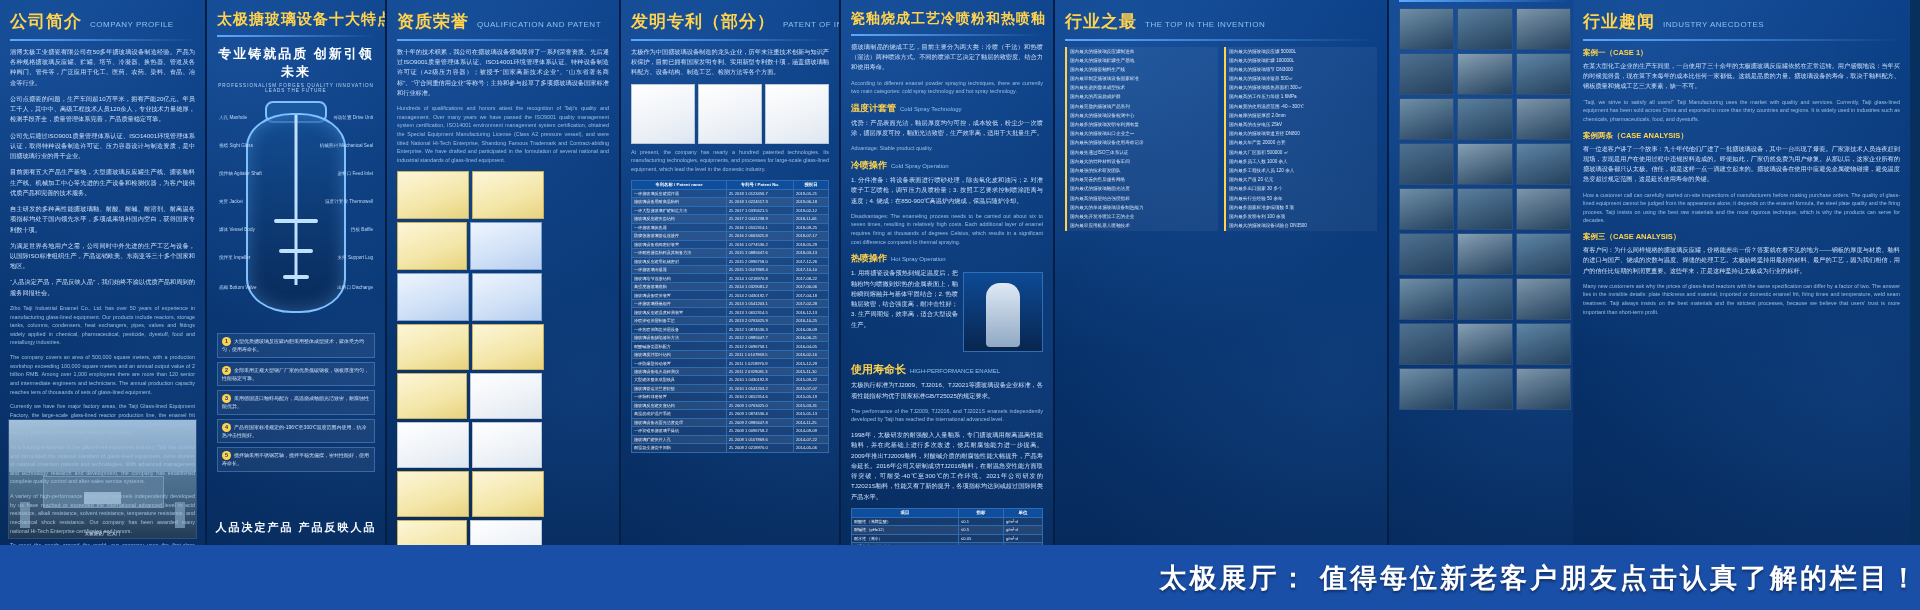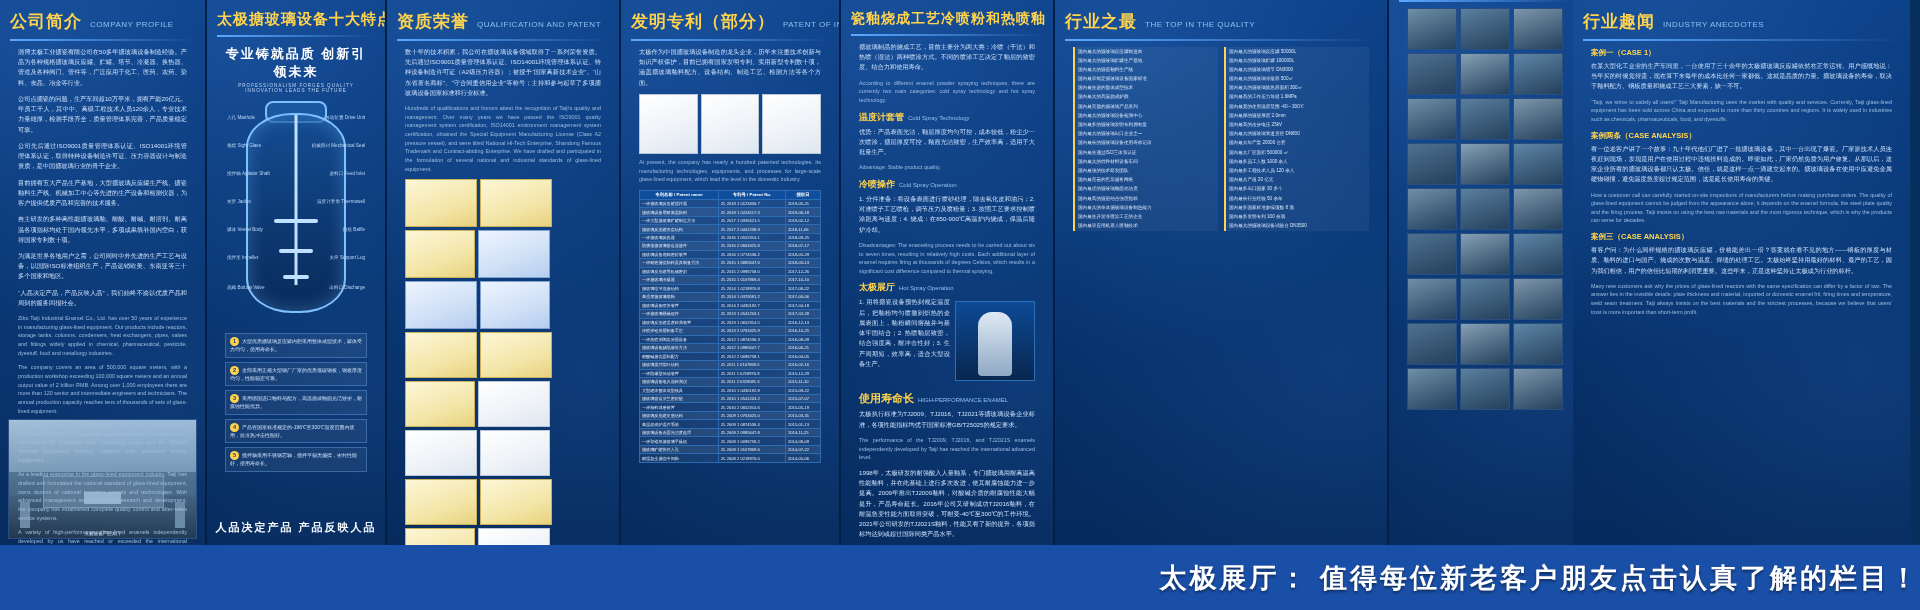--- a/index.html
+++ b/index.html
@@ -7,21 +7,21 @@
   #stage{position:relative;width:1920px;height:610px;background:#07305f;}
   .strip{position:absolute;top:0;height:545px;overflow:hidden;background:linear-gradient(180deg,#0a3f86 0%,#07336e 55%,#062a5c 100%);border-right:2px solid #041f45;}
   .strip::after{content:"";position:absolute;inset:0;pointer-events:none;
     background:radial-gradient(circle at 20% 8%, rgba(90,160,255,.18), transparent 55%),
                radial-gradient(circle at 85% 70%, rgba(60,130,220,.14), transparent 60%);}
   .hdr{position:relative;z-index:3;display:flex;align-items:baseline;gap:8px;padding:10px 10px 6px 10px;}
   .hdr .cn{color:#ffffff;font-size:17px;font-weight:bold;letter-spacing:1px;white-space:nowrap;}
   .hdr .cn.y{color:#ffd34d;}
   .hdr .en{color:#8fc0f0;font-size:8px;letter-spacing:.5px;white-space:nowrap;}
   .rule{position:relative;z-index:3;height:2px;margin:0 10px 6px 10px;background:linear-gradient(90deg,#5ea8ff,rgba(94,168,255,0));}
-  .body{position:relative;z-index:3;padding:0 18px;}
+  .body{position:relative;z-index:3;padding:0 10px;}
   .p{color:#cfe2fb;font-size:6.2px;line-height:1.65;text-align:justify;margin:0 0 6px 0;}
   .p.en{color:#9dbde0;font-size:5.4px;line-height:1.6;}
   .sub{color:#ffd34d;font-size:9px;font-weight:bold;margin:6px 0 3px 0;}
   .sub .e{color:#8fc0f0;font-size:6px;font-weight:normal;margin-left:4px;}
   .center-line{text-align:center;color:#ffffff;font-size:13px;font-weight:bold;letter-spacing:2px;}
   .center-line.sm{font-size:9px;color:#bcd6f5;letter-spacing:1px;font-weight:normal;}
   .photo{background:linear-gradient(180deg,#6f8fa8,#31506b);border:1px solid #2a4f7e;}
   .cert{background:linear-gradient(160deg,#fdf6d8,#f3e6a8 60%,#e8d27e);border:1px solid #c9b05a;}
   .cert.blue{background:linear-gradient(160deg,#eef4ff,#cfe0f6 60%,#b5cdef);border-color:#7fa4cf;}
   .cert.white{background:linear-gradient(160deg,#ffffff,#eef2f7 60%,#dde6f0);border-color:#b9c6d6;}
@@ -353,21 +353,21 @@
       <p class="p en">According to different enamel powder spraying techniques, there are currently two main categories: cold spray technology and hot spray technology.</p>
 
       <div class="sub"><span>温度计套管</span><span class="e">Cold Spray Technology</span></div>
       <p class="p">优势：产品表面光洁，釉层厚度均匀可控，成本较低，粉尘少一次喷涂，搪层厚度可控，釉面光洁致密，生产效率高，适用于大批量生产。</p>
       <p class="p en">Advantage: Stable product quality.</p>
 
       <div class="sub"><span>冷喷操作</span><span class="e">Cold Spray Operation</span></div>
       <p class="p">1. 分件准备：将设备表面进行喷砂处理，除去氧化皮和油污；2. 对准喷子工艺喷枪，调节压力及喷粉量；3. 按照工艺要求控制喷涂距离与速度；4. 烧成：在850-900℃高温炉内烧成，保温后随炉冷却。</p>
       <p class="p en">Disadvantages: The enameling process needs to be carried out about six to seven times, resulting in relatively high costs. Each additional layer of enamel requires firing at thousands of degrees Celsius, which results in a significant cost difference compared to thermal spraying.</p>
 
-      <div class="sub"><span>太极展厅</span><span class="e">Hot Spray Operation</span></div>
+      <div class="sub"><span>热喷操作</span><span class="e">Hot Spray Operation</span></div>
       <div style="display:flex;gap:5px;align-items:flex-start;">
         <p class="p" style="flex:1;">1. 用将搪瓷设备预热到规定温度后，把釉粉均匀喷撒到炽热的金属表面上，釉粉瞬间熔融并与基体牢固结合；2. 热喷釉层致密，结合强度高，耐冲击性好；3. 生产周期短，效率高，适合大型设备生产。</p>
         <div class="figbox" style="width:78px;height:78px;flex:none;">
           <div class="person"></div>
         </div>
       </div>
 
       <div class="sub" style="font-size:11px;"><span>使用寿命长</span><span class="e">HIGH-PERFORMANCE ENAMEL</span></div>
       <p class="p">太极执行标准为TJ2009、TJ2016、TJ2021等搪玻璃设备企业标准，各项性能指标均优于国家标准GB/T25025的规定要求。</p>
       <p class="p en">The performance of the TJ2009, TJ2016, and TJ2021S enamels independently developed by Taiji has reached the international advanced level.</p>
@@ -402,21 +402,21 @@
               <td>℃</td>
             </tr>
           </tbody>
       </table>
     </div>
   </div>
 
   <div class="strip" style="left:1055px;width:332px;">
     <div class="hdr">
       <span class="cn y">行业之最</span>
-      <span class="en">THE TOP IN THE QUALITY</span>
+      <span class="en">THE TOP IN THE INVENTION</span>
     </div>
     <div class="rule"></div>
     <div class="body">
       <div style="display:flex;gap:6px;">
         <div style="flex:1;" id="industry-left">
             <div class="li" style="width: 100%;">国内最大的搪玻璃反应罐制造商</div>
             <div class="li" style="width: 100%;">国内最大的搪玻璃贮罐生产基地</div>
             <div class="li" style="width: 100%;">国内最大的搪瓷釉料生产线</div>
             <div class="li" style="width: 100%;">国内最早制定搪玻璃设备国家标准</div>
             <div class="li" style="width: 100%;">国内最先进的整体成型技术</div>

